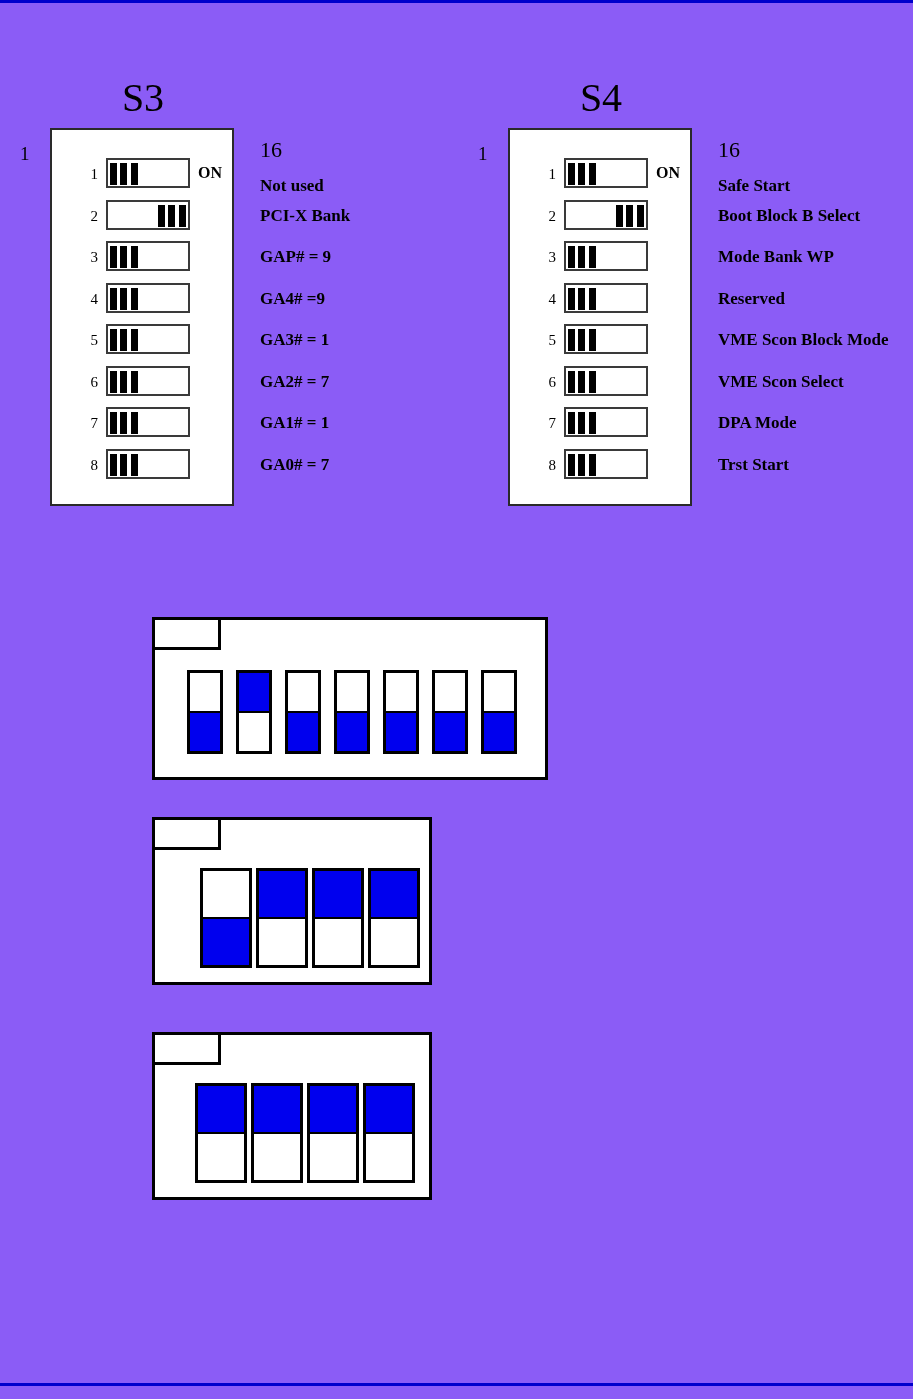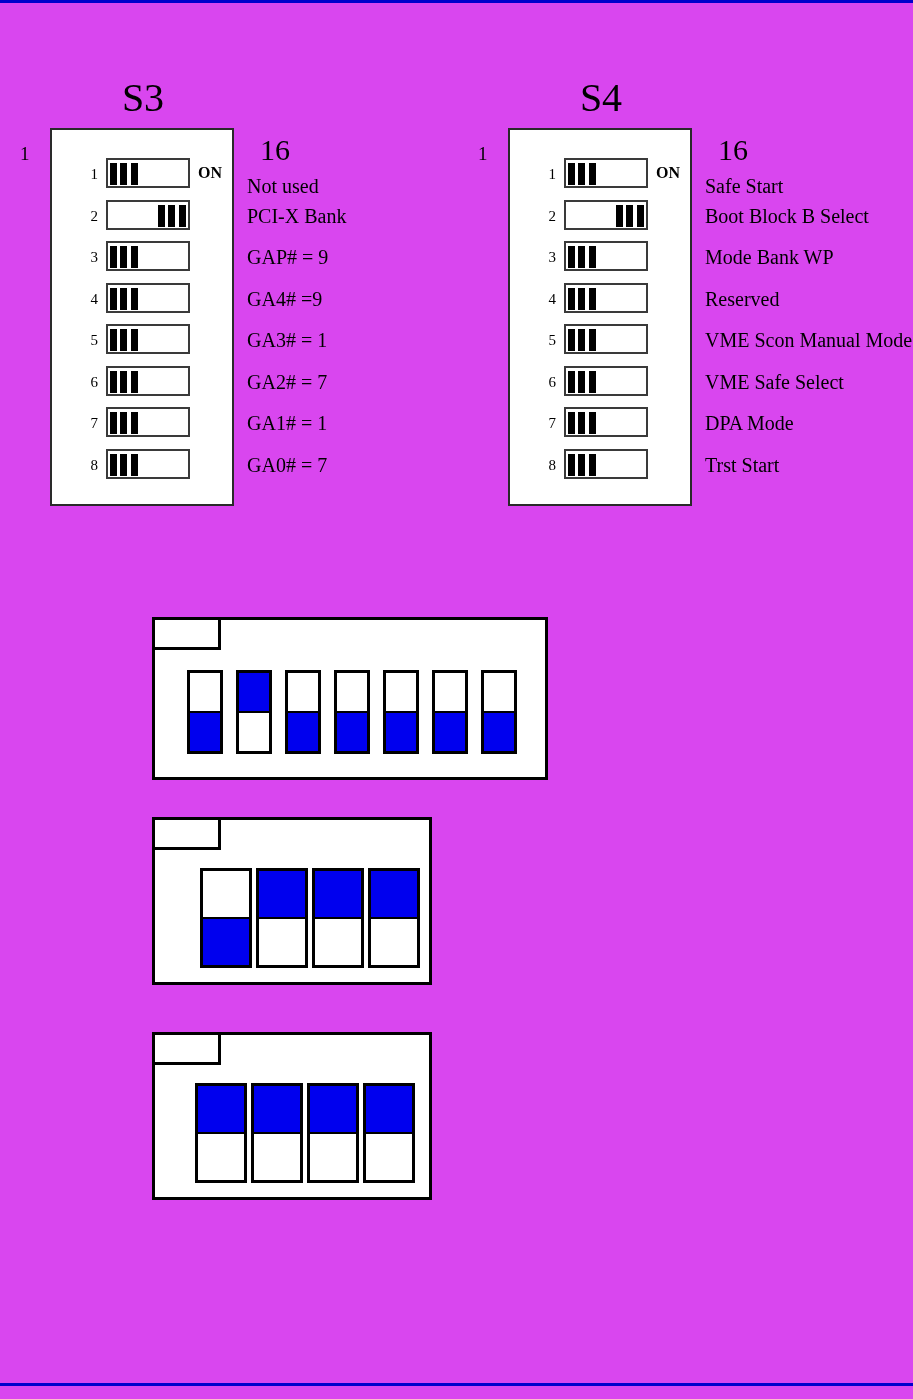--- a/index.html
+++ b/index.html
@@ -10,21 +10,21 @@
   }
   body {
     font-family: "Liberation Serif", "DejaVu Serif", serif;
     color: #000000;
   }
 
   #page {
     position: relative;
     width: 913px;
     height: 1399px;
-    background: #d946ef;
+    background: #8b5cf6;
     overflow: hidden;
   }
 
   
   .page-rule {
     position: absolute;
     left: 0;
     width: 913px;
     height: 3px;
     background: #0000cc;
@@ -60,21 +60,21 @@
     position: absolute;
     top: 16px;
     left: -30px;
     font-size: 19px;
     line-height: 20px;
   }
   .pin-sixteen {
     position: absolute;
     top: 10px;
     left: 210px;
-    font-size: 30px;
+    font-size: 22px;
     line-height: 24px;
   }
 
   .sw-row {
     position: absolute;
     left: 0;
     width: 184px;
     height: 32px;
   }
   .sw-num {
@@ -117,25 +117,26 @@
     position: absolute;
     left: 148px;
     top: 6px;
     font-size: 16px;
     font-weight: bold;
     line-height: 18px;
     font-family: "Liberation Serif", "DejaVu Serif", serif;
   }
   .sw-desc {
     position: absolute;
-    left: 197px;
+    left: 210px;
     top: 6px;
     white-space: nowrap;
-    font-size: 20px;
+    font-size: 17px;
     line-height: 20px;
+    font-weight: bold;
   }
 
   
   .pack {
     position: absolute;
     border: 3px solid #000000;
     background: #ffffff;
     box-sizing: border-box;
   }
   .pack-notch {
@@ -274,28 +275,28 @@
         <div class="sw-body">
           <div class="sw-lever on"></div>
         </div>
         <div class="sw-desc">Reserved</div>
       </div>
       <div class="sw-row" style="top: 196px;">
         <div class="sw-num">5</div>
         <div class="sw-body">
           <div class="sw-lever on"></div>
         </div>
-        <div class="sw-desc">VME Scon Manual Mode</div>
+        <div class="sw-desc">VME Scon Block Mode</div>
       </div>
       <div class="sw-row" style="top: 237.5px;">
         <div class="sw-num">6</div>
         <div class="sw-body">
           <div class="sw-lever on"></div>
         </div>
-        <div class="sw-desc">VME Safe Select</div>
+        <div class="sw-desc">VME Scon Select</div>
       </div>
       <div class="sw-row" style="top: 279px;">
         <div class="sw-num">7</div>
         <div class="sw-body">
           <div class="sw-lever on"></div>
         </div>
         <div class="sw-desc">DPA Mode</div>
       </div>
       <div class="sw-row" style="top: 320.5px;">
         <div class="sw-num">8</div>

